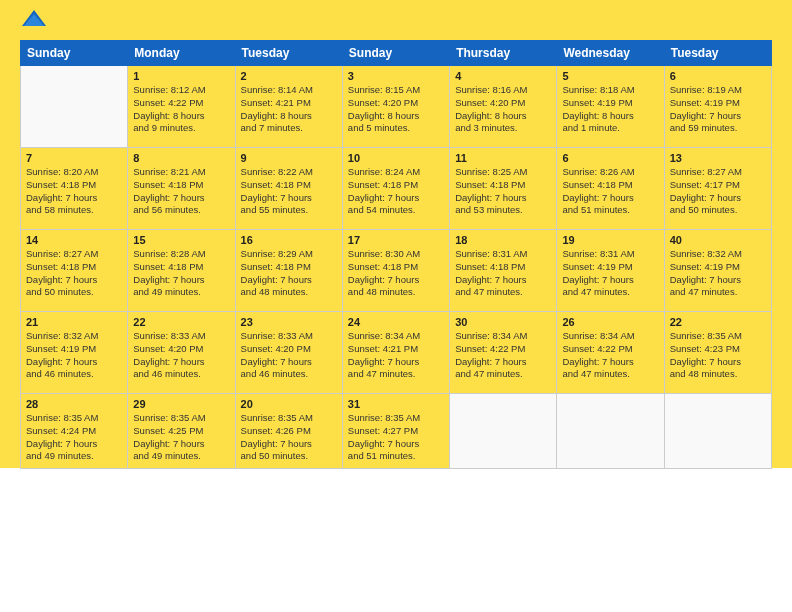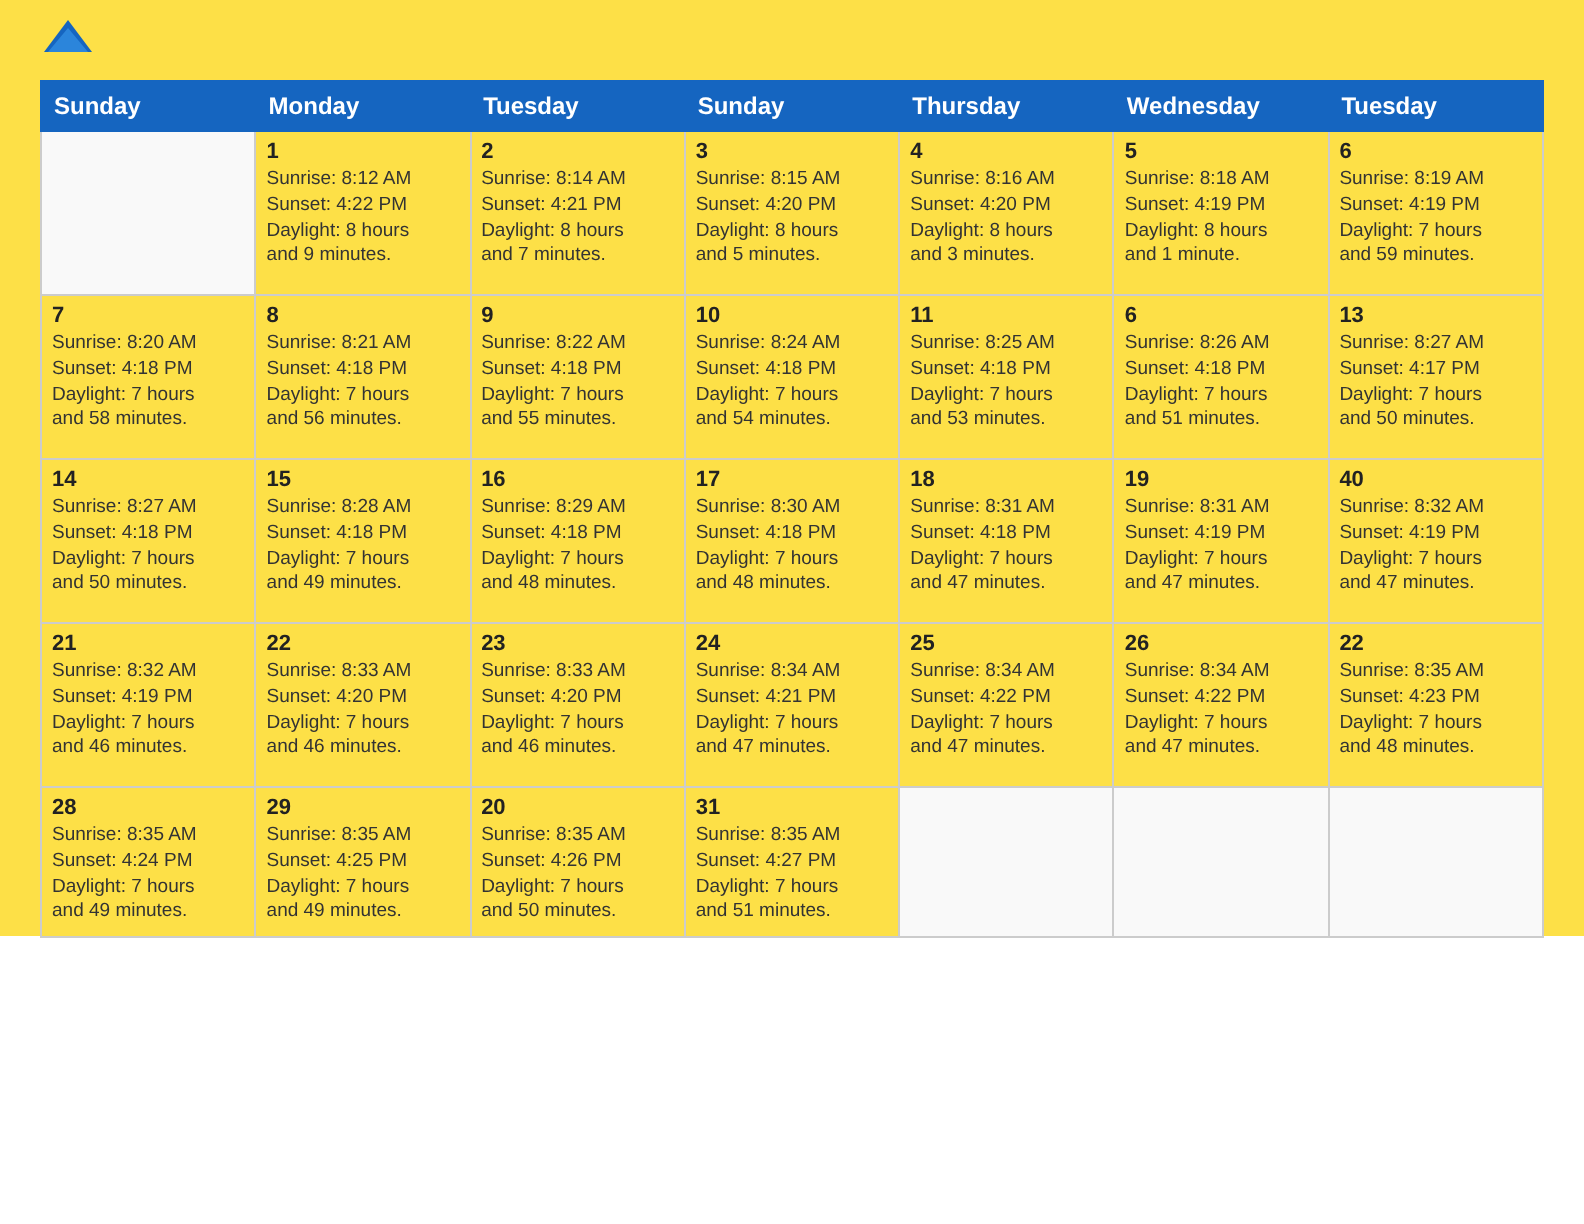--- a/index.html
+++ b/index.html
@@ -225,21 +225,21 @@
           </td>
           <td>
             <span class="day-num">23</span>
             <div class="day-info">Sunrise: 8:33 AM<br>Sunset: 4:20 PM<br>Daylight: 7 hours<br>and 46 minutes.</div>
           </td>
           <td>
             <span class="day-num">24</span>
             <div class="day-info">Sunrise: 8:34 AM<br>Sunset: 4:21 PM<br>Daylight: 7 hours<br>and 47 minutes.</div>
           </td>
           <td>
-            <span class="day-num">25</span>
+            <span class="day-num">30</span>
             <div class="day-info">Sunrise: 8:34 AM<br>Sunset: 4:22 PM<br>Daylight: 7 hours<br>and 47 minutes.</div>
           </td>
           <td>
             <span class="day-num">26</span>
             <div class="day-info">Sunrise: 8:34 AM<br>Sunset: 4:22 PM<br>Daylight: 7 hours<br>and 47 minutes.</div>
           </td>
           <td>
             <span class="day-num">22</span>
             <div class="day-info">Sunrise: 8:35 AM<br>Sunset: 4:23 PM<br>Daylight: 7 hours<br>and 48 minutes.</div>
           </td>

